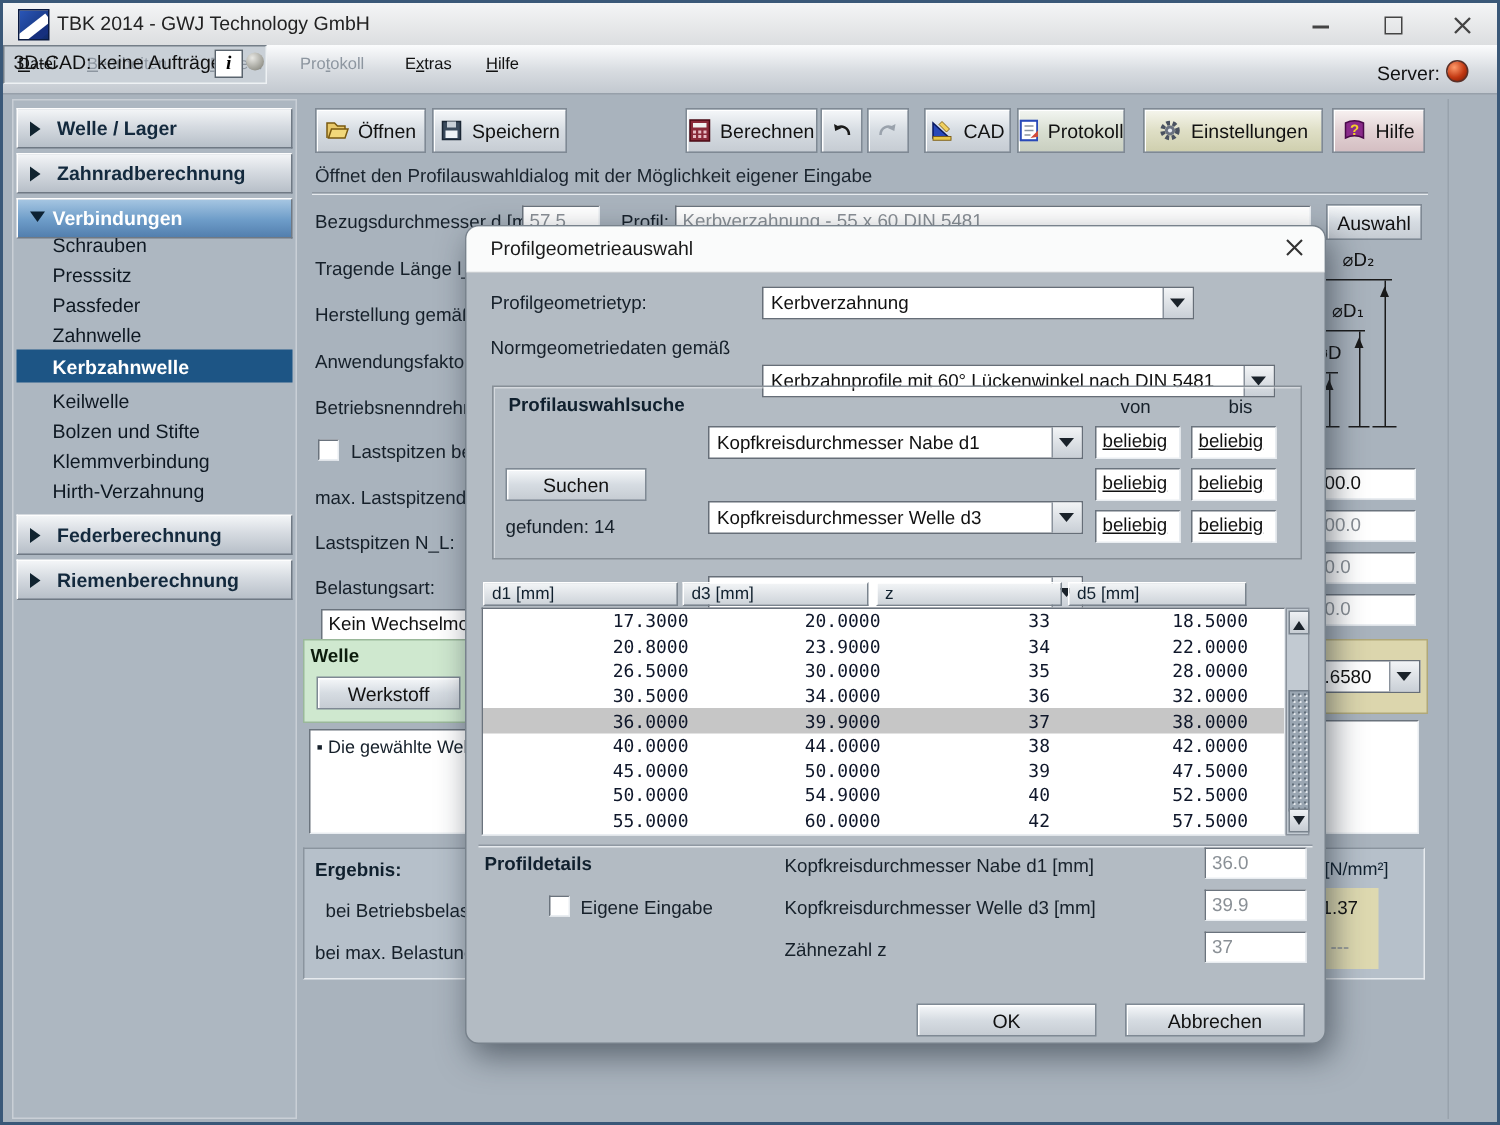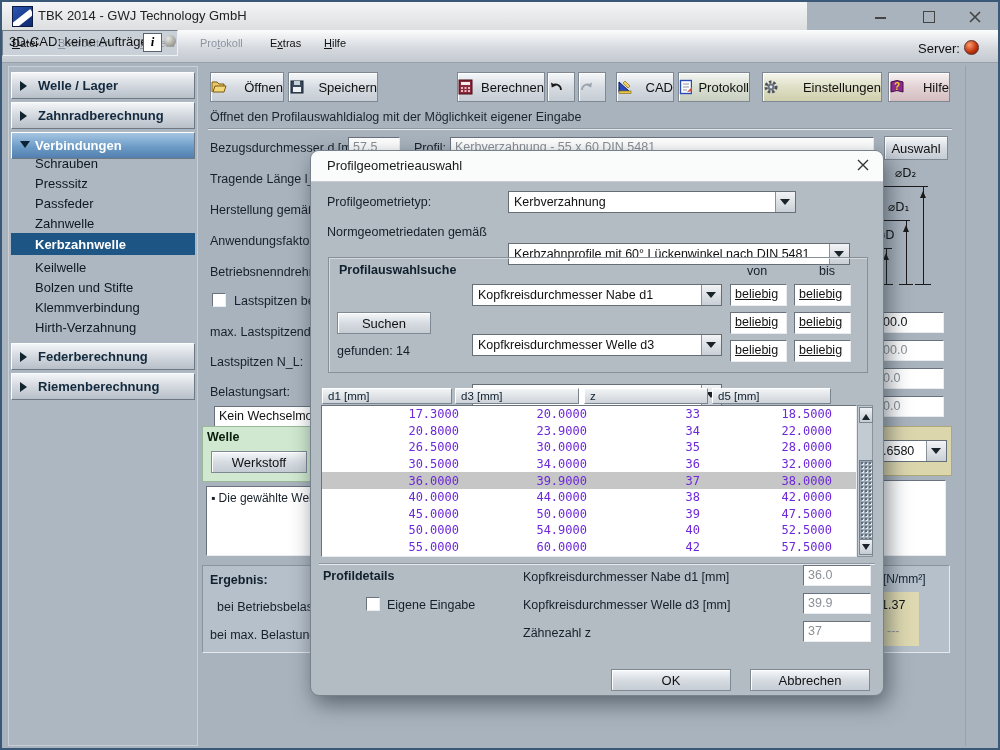--- a/index.html
+++ b/index.html
@@ -1,21 +1,21 @@
 <!DOCTYPE html>
 <html><head>
 <meta charset="utf-8">
 <style>
   html,body{margin:0;padding:0;background:#555;}
   #app{position:relative;width:1000px;height:750px;font-family:"Liberation Sans",sans-serif;
        background:#a9b3bd;overflow:hidden;border:2px solid #3a5878;box-sizing:border-box;
        -webkit-font-smoothing:antialiased;}
   .abs{position:absolute;}
   
-  .titlebar{left:0;top:0;width:805px;height:28px;background:linear-gradient(#f4f5f6,#dcdee0);
+  .titlebar{left:0;top:0;width:996px;height:28px;background:linear-gradient(#f4f5f6,#dcdee0);
             border-bottom:1px solid #b8bcc0;}
   .title-text{left:36px;top:6px;font-size:13px;color:#222;}
   .logo{left:10px;top:4px;width:19px;height:19px;background:linear-gradient(135deg,#2a56b8,#102a6a);
         border:1px solid #0a1a40;overflow:hidden;}
   .logo:before{content:"";position:absolute;left:-3px;top:9px;width:26px;height:10px;background:#fff;
         transform:rotate(-38deg);}
   .logo:after{content:"";position:absolute;left:-1px;top:15px;width:26px;height:5px;background:#16307e;
         transform:rotate(-38deg);}
   .winbtn{top:7px;width:18px;height:16px;cursor:pointer;}
   .wb-min:before{content:"";position:absolute;left:3px;top:8px;width:11px;height:2px;background:#444;}
@@ -62,21 +62,21 @@
   .side-header{left:2px;width:184px;height:27px;background:linear-gradient(#f3f5f7,#d6dbe1 45%,#b7bfc8);
         border:1px solid;border-color:#fdfdfd #6f7984 #6f7984 #fdfdfd;box-sizing:border-box;
         font-size:13px;font-weight:bold;color:#13293d;display:flex;align-items:center;cursor:pointer;}
   .side-header.blue{background:linear-gradient(#a6c6e2,#6d9cc8 55%,#537fae);color:#fff;}
   .arrow-r{width:0;height:0;border:5px solid transparent;border-left:7px solid #10232f;margin:0 6px 0 8px;}
   .arrow-d{width:0;height:0;border:5px solid transparent;border-top:7px solid #0d2234;margin:3px 5px 0 8px;}
   .side-item{left:2px;width:184px;height:20px;font-size:13px;color:#0e1822;display:flex;
         align-items:center;padding-left:24px;box-sizing:border-box;cursor:pointer;}
   .side-item.sel{background:#1d5585;color:#fff;font-weight:bold;height:22px;}
   
-  .tbtn{height:30px;justify-content:space-between;}
+  .tbtn{height:30px;}
   .tbtn.tint-green{background:linear-gradient(#f3f6f2,#d9dfd2 50%,#c9cfc0);}
   .tbtn.tint-khaki{background:linear-gradient(#f6f6ee,#dfdfc6 50%,#cfcfae);}
   .tbtn.tint-rose{background:linear-gradient(#f8f2f2,#e2d2d4 50%,#d4bec2);}
   .statusline{font-size:12.5px;color:#1a242e;}
   .sepline{height:1px;background:#8f98a2;box-shadow:0 1px 0 #e6eaee;}
   
   .dialog{left:308px;top:148px;width:572px;height:544px;background:#b3bbc3;
           border:1px solid #78828c;border-radius:9px;box-shadow:4px 8px 22px rgba(25,35,45,.55);
           z-index:10;}
   .dlg-title{position:absolute;left:0;top:0;right:0;height:30px;background:#fafbfb;
@@ -85,21 +85,21 @@
   .dlg-close{position:absolute;right:10px;top:6px;width:18px;height:18px;cursor:pointer;}
   .groupbox{border:1px solid #878f97;box-shadow:inset 1px 1px 0 rgba(255,255,255,.45);box-sizing:border-box;}
   .gb-title{font-size:12.5px;font-weight:bold;color:#10202e;}
   
   .thbtn{position:absolute;top:0;height:16px;background:linear-gradient(#f2f4f6,#cdd3d9);
          border:1px solid;border-color:#fff #7a848e #7a848e #fff;box-sizing:border-box;
          font-size:11.5px;color:#10202e;padding:1px 0 0 5px;cursor:pointer;}
   .tblbody{position:absolute;background:#fff;border:1px solid;border-color:#6a737d #e9edf1 #e9edf1 #6a737d;
          box-sizing:border-box;overflow:hidden;}
   .trow{display:flex;height:16.6px;font-family:"DejaVu Sans Mono",monospace;font-size:12px;
-        color:#6d28d9;align-items:center;cursor:pointer;}
+        color:#0f172a;align-items:center;cursor:pointer;}
   .trow.sel{background:#c6c6c6;}
   .tc{text-align:right;white-space:nowrap;}
   .tc1{width:137px;}.tc2{width:128px;}.tc3{width:113px;}.tc4{width:132px;}
   
   .sb{position:absolute;width:16px;background:#c2cad2;border:1px solid #8a929c;box-sizing:border-box;}
   .sb-btn{position:absolute;left:1px;width:12px;height:14px;background:linear-gradient(#eef1f4,#c6ccd3);
           border:1px solid #7a848e;cursor:pointer;}
   .sb-btn:before{content:"";position:absolute;left:2px;border:4px solid transparent;}
   .sb-up:before{top:2px;border-bottom:6px solid #1a222a;}
   .sb-dn:before{top:4px;border-top:6px solid #1a222a;}

